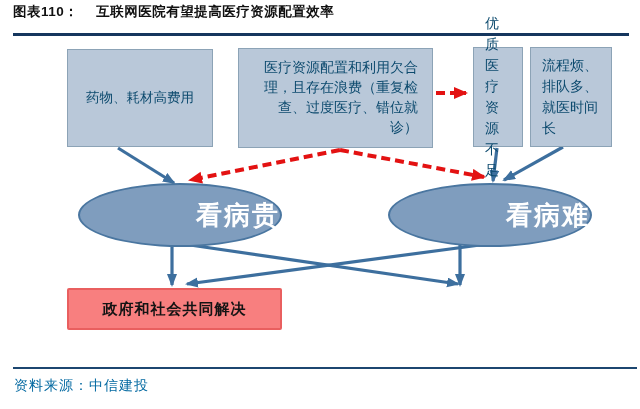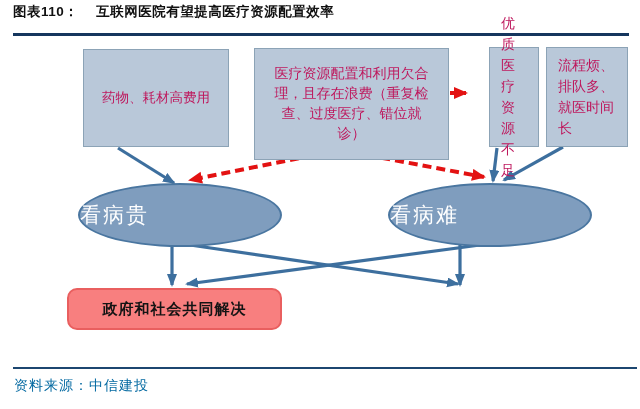--- a/index.html
+++ b/index.html
@@ -20,42 +20,42 @@
   .title-rule{
     position:absolute;left:13px;top:33px;width:616px;height:3px;
     background:var(--rule-navy,#15365e);
   }
 
   
   .tbox{
     position:absolute;box-sizing:border-box;
     background:var(--box-fill,#b9c8d9);
     border:1px solid var(--box-border,#8ca3b6);
-    color:#be185d;font-size:14px;line-height:1.42;
-    display:flex;align-items:center;margin-left:16px;
+    color:#0c4a6e;font-size:14px;line-height:1.42;
+    display:flex;align-items:center;
   }
   #box-drug{left:67px;top:49px;width:146px;height:98px;justify-content:center;text-align:center;font-size:13.5px;}
-  #box-alloc{left:238px;top:48px;width:195px;height:112px;padding:6px 14px;text-align:center;}
+  #box-alloc{left:238px;top:48px;width:195px;height:100px;padding:6px 14px;text-align:right;}
   #box-quality{left:473px;top:47px;width:50px;height:100px;padding:4px 11px;text-align:left;line-height:1.5;}
   #box-process{left:530px;top:47px;width:82px;height:100px;padding:3px 11px;text-align:left;line-height:1.5;}
 
   
   .ell{
     position:absolute;box-sizing:border-box;border-radius:50%;
     background:var(--ellipse-fill,#7f9dbe);
     border:2px solid var(--ellipse-border,#4a76a0);
-    display:flex;align-items:center;justify-content:flex-start;
-    color:#ffffff;font-size:21px;font-weight:normal;letter-spacing:2px;
+    display:flex;align-items:center;justify-content:flex-end;
+    color:#ffffff;font-size:26px;font-weight:bold;letter-spacing:2px;
   }
   #ell-expensive{left:78px;top:183px;width:204px;height:64px;}
   #ell-difficult{left:388px;top:183px;width:204px;height:64px;}
 
   
   .sbox{
-    position:absolute;box-sizing:border-box;border-radius:10px;
+    position:absolute;box-sizing:border-box;border-radius:2px;
     background:var(--solution-fill,#f87f7f);
     border:2px solid var(--solution-border,#e95f5f);
     display:flex;align-items:center;justify-content:center;
     color:#141414;font-size:15px;font-weight:600;letter-spacing:1px;
   }
   #sbox-gov{left:67px;top:288px;width:215px;height:42px;}
   #sbox-reform{left:358px;top:288px;width:212px;height:42px;}
 
   
   svg.overlay{position:absolute;inset:0;width:640px;height:409px;pointer-events:none;}

